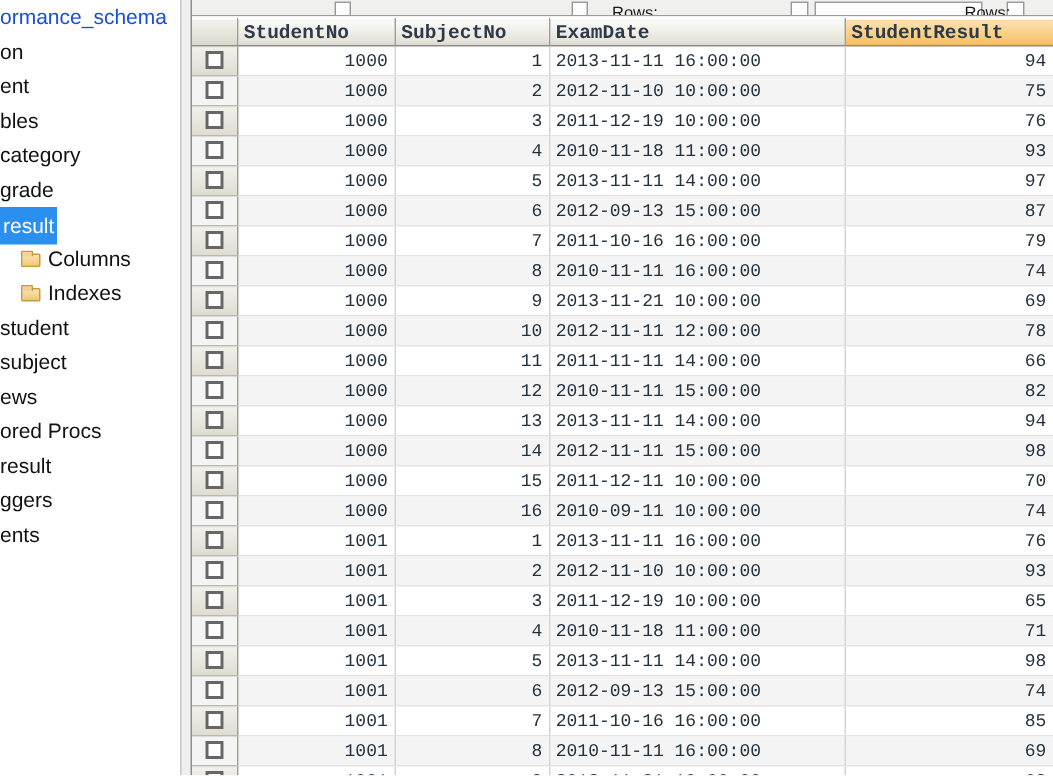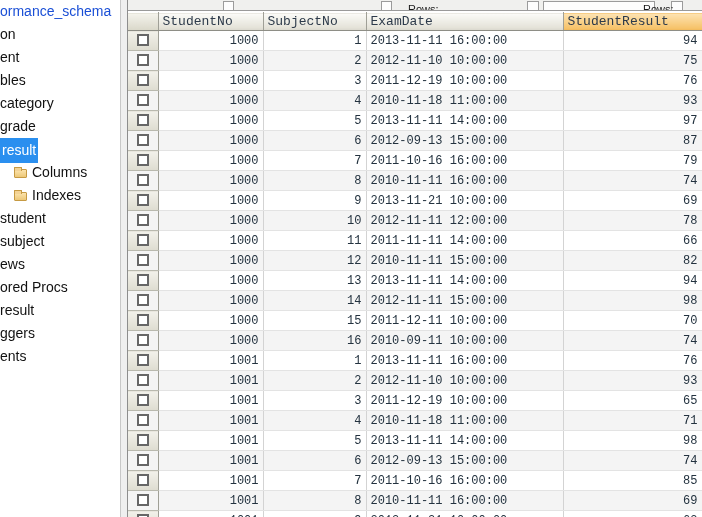--- a/index.html
+++ b/index.html
@@ -137,21 +137,21 @@
   }
   table.grid col.c-sel { width: 30px; }
   table.grid col.c-stu { width: 105px; }
   table.grid col.c-sub { width: 103px; }
   table.grid col.c-dat { width: 197px; }
   table.grid col.c-res { width: 139px; }
 
   thead th {
     height: 18px;
     padding: 0 4px;
-    font-weight: normal;
+    font-weight: bold;
     font-size: 13px;
     color: #2d3a4a;
     text-align: left;
     background: linear-gradient(#fbfbf8, #e4e2d8 85%, #d8d6cc);
     border-right: 1px solid #9f9f96;
     border-bottom: 1px solid #8e8e86;
     border-top: 1px solid #ffffff;
     white-space: nowrap;
     overflow: hidden;
   }

